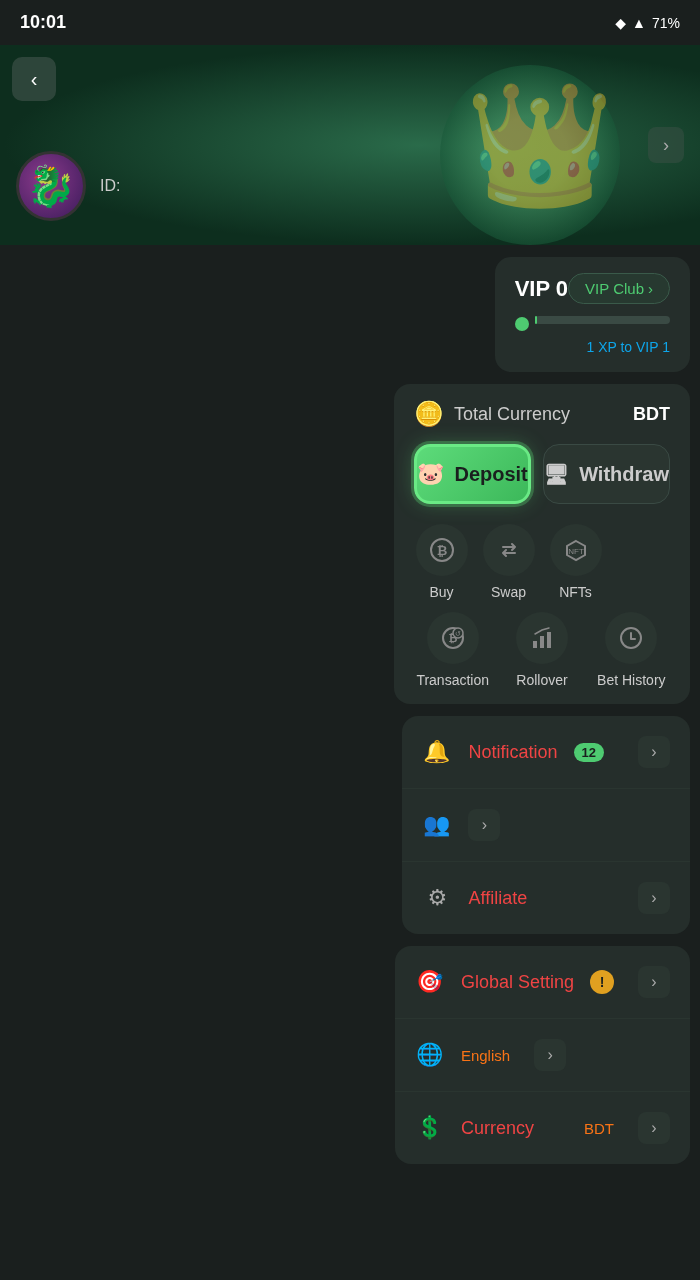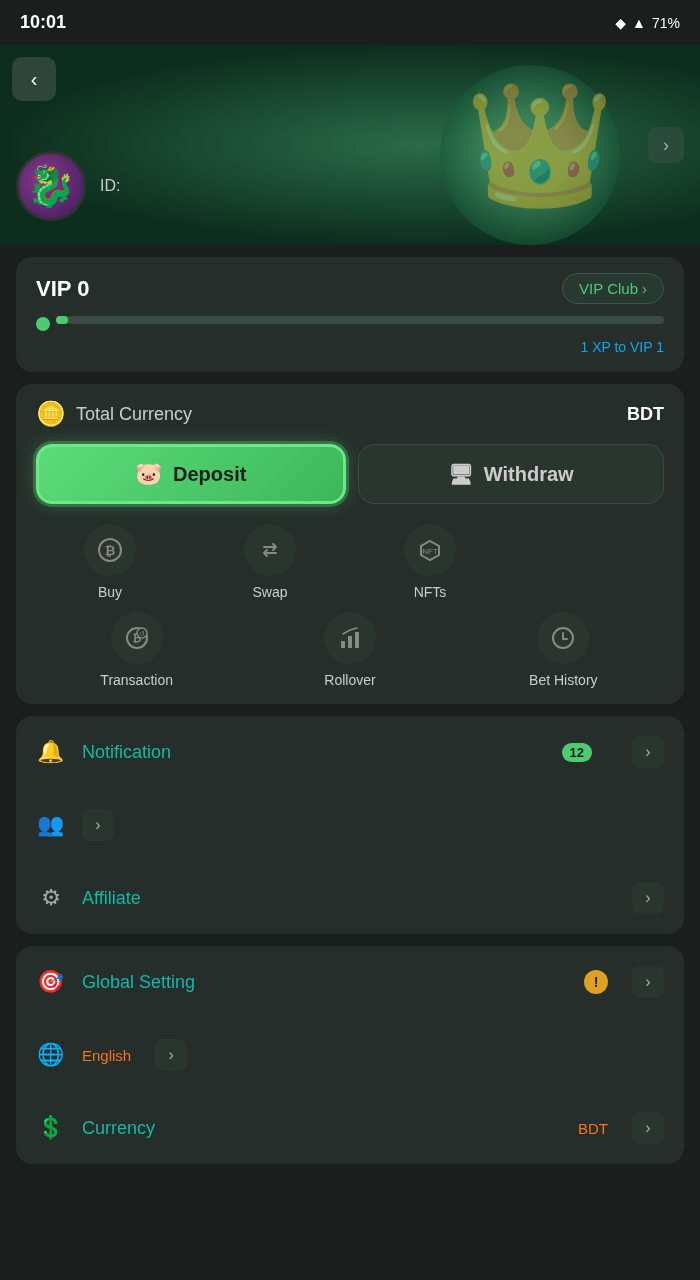--- a/index.html
+++ b/index.html
@@ -99,24 +99,25 @@
       align-items: center;
       justify-content: center;
       font-size: 36px;
       border: 3px solid #333;
       overflow: hidden;
     }
     .user-id { font-size: 16px; color: #ccc; font-weight: 500; text-align: center; }
 
     
     .main-content {
-      padding: 12px 16px;
+      padding: 12px 10px;
       display: flex;
       flex-direction: column;
       gap: 12px;
+      align-items: flex-end;
     }
 
     
     .vip-card {
       background: #252e2b;
       border-radius: 16px;
       padding: 16px 20px;
     }
     .vip-header {
       display: flex;
@@ -278,31 +279,31 @@
       display: flex;
       align-items: center;
       justify-content: center;
       font-size: 22px;
       color: #aaa;
       flex-shrink: 0;
     }
     .menu-label {
       flex: 1;
       font-size: 18px;
-      color: #14b8a6;
+      color: #ef4444;
       font-weight: 500;
     }
     .menu-badge {
       background: #4ecb71;
       color: #1a1f1e;
       font-size: 13px;
       font-weight: 700;
       padding: 2px 8px;
       border-radius: 10px;
-      margin-right: 24px;
+      margin-right: 18px;
     }
     .menu-arrow {
       width: 32px;
       height: 32px;
       background: #2a3530;
       border-radius: 8px;
       display: flex;
       align-items: center;
       justify-content: center;
       color: #aaa;

